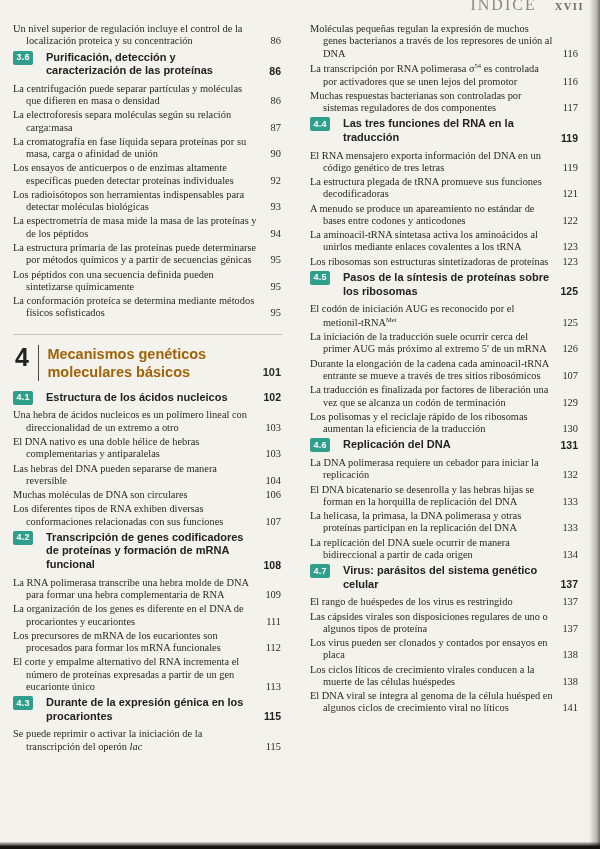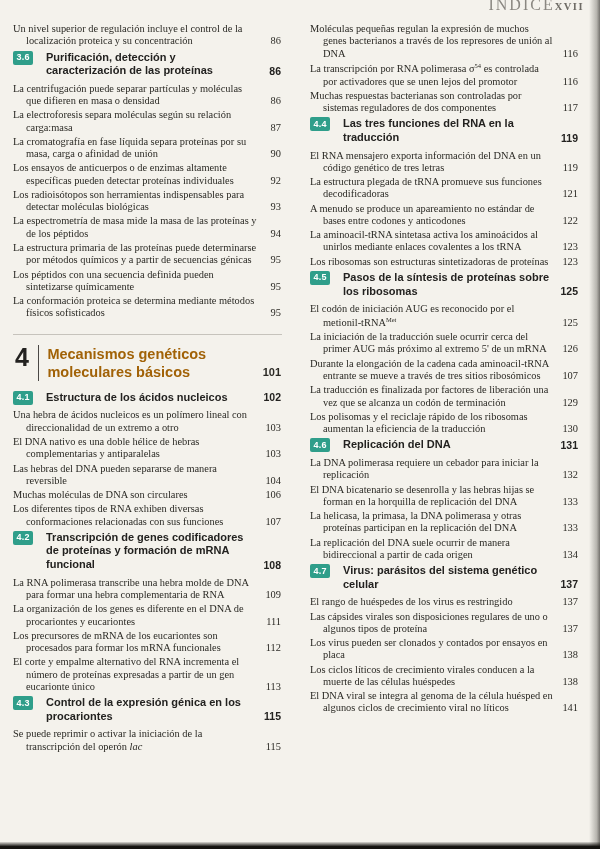--- a/index.html
+++ b/index.html
@@ -5,21 +5,21 @@
   *{margin:0;padding:0;box-sizing:border-box}
   html,body{width:600px;height:849px}
   body{
     position:relative;overflow:hidden;
     background:#f4f2ec;
     font-family:"Liberation Serif",serif;
     color:#2b2a25;
   }
   .running-head{position:absolute;top:-4px;right:16px;white-space:nowrap}
   .rh-label{font-size:16px;letter-spacing:2px;color:#8a8781;text-transform:uppercase}
-  .rh-page{font-size:10.5px;letter-spacing:1.5px;color:#6e6b65;font-weight:bold}
+  .rh-page{font-size:10.5px;letter-spacing:1.5px;color:#6e6b65;margin-left:18px;font-weight:bold}
 
   .columns{position:absolute;left:13px;top:23px;width:566px;display:flex;gap:28px}
   .col{width:273px}
 
   .entry{
     position:relative;
     padding:0 25px 0 13px;
     text-indent:-13px;
     font-size:10.4px;line-height:1.18;
     margin-bottom:2px;
@@ -102,21 +102,21 @@
         <div class="entry"><span class="entry-text"><span>Una hebra de ácidos nucleicos es un polímero lineal con direccionalidad de un extremo a otro</span></span><span class="pagenum">103</span></div>
         <div class="entry"><span class="entry-text"><span>El DNA nativo es una doble hélice de hebras complementarias y antiparalelas</span></span><span class="pagenum">103</span></div>
         <div class="entry"><span class="entry-text"><span>Las hebras del DNA pueden separarse de manera reversible</span></span><span class="pagenum">104</span></div>
         <div class="entry"><span class="entry-text"><span>Muchas moléculas de DNA son circulares</span></span><span class="pagenum">106</span></div>
         <div class="entry"><span class="entry-text"><span>Los diferentes tipos de RNA exhiben diversas conformaciones relacionadas con sus funciones</span></span><span class="pagenum">107</span></div>
         <div class="section"><span class="badge">4.2</span><span class="sec-title">Transcripción de genes codificadores de proteínas y formación de mRNA funcional</span><span class="sec-page">108</span></div>
         <div class="entry"><span class="entry-text"><span>La RNA polimerasa transcribe una hebra molde de DNA para formar una hebra complementaria de RNA</span></span><span class="pagenum">109</span></div>
         <div class="entry"><span class="entry-text"><span>La organización de los genes es diferente en el DNA de procariontes y eucariontes</span></span><span class="pagenum">111</span></div>
         <div class="entry"><span class="entry-text"><span>Los precursores de mRNA de los eucariontes son procesados para formar los mRNA funcionales</span></span><span class="pagenum">112</span></div>
         <div class="entry"><span class="entry-text"><span>El corte y empalme alternativo del RNA incrementa el número de proteínas expresadas a partir de un gen eucarionte único</span></span><span class="pagenum">113</span></div>
-        <div class="section"><span class="badge">4.3</span><span class="sec-title">Control de la expresión génica en los procariontes</span><span class="sec-page">115</span></div>
+        <div class="section"><span class="badge">4.3</span><span class="sec-title">Durante de la expresión génica en los procariontes</span><span class="sec-page">115</span></div>
         <div class="entry"><span class="entry-text"><span>Se puede reprimir o activar la iniciación de la transcripción del operón </span><span class="it">lac</span></span><span class="pagenum">115</span></div>
       </div>
     <div class="col">
         <div class="entry"><span class="entry-text"><span>Moléculas pequeñas regulan la expresión de muchos genes bacterianos a través de los represores de unión al DNA</span></span><span class="pagenum">116</span></div>
         <div class="entry"><span class="entry-text"><span>La transcripción por RNA polimerasa σ</span><sup>54</sup><span> es controlada por activadores que se unen lejos del promotor</span></span><span class="pagenum">116</span></div>
         <div class="entry"><span class="entry-text"><span>Muchas respuestas bacterianas son controladas por sistemas reguladores de dos componentes</span></span><span class="pagenum">117</span></div>
         <div class="section"><span class="badge">4.4</span><span class="sec-title">Las tres funciones del RNA en la traducción</span><span class="sec-page">119</span></div>
         <div class="entry"><span class="entry-text"><span>El RNA mensajero exporta información del DNA en un código genético de tres letras</span></span><span class="pagenum">119</span></div>
         <div class="entry"><span class="entry-text"><span>La estructura plegada de tRNA promueve sus funciones decodificadoras</span></span><span class="pagenum">121</span></div>
         <div class="entry"><span class="entry-text"><span>A menudo se produce un apareamiento no estándar de bases entre codones y anticodones</span></span><span class="pagenum">122</span></div>

